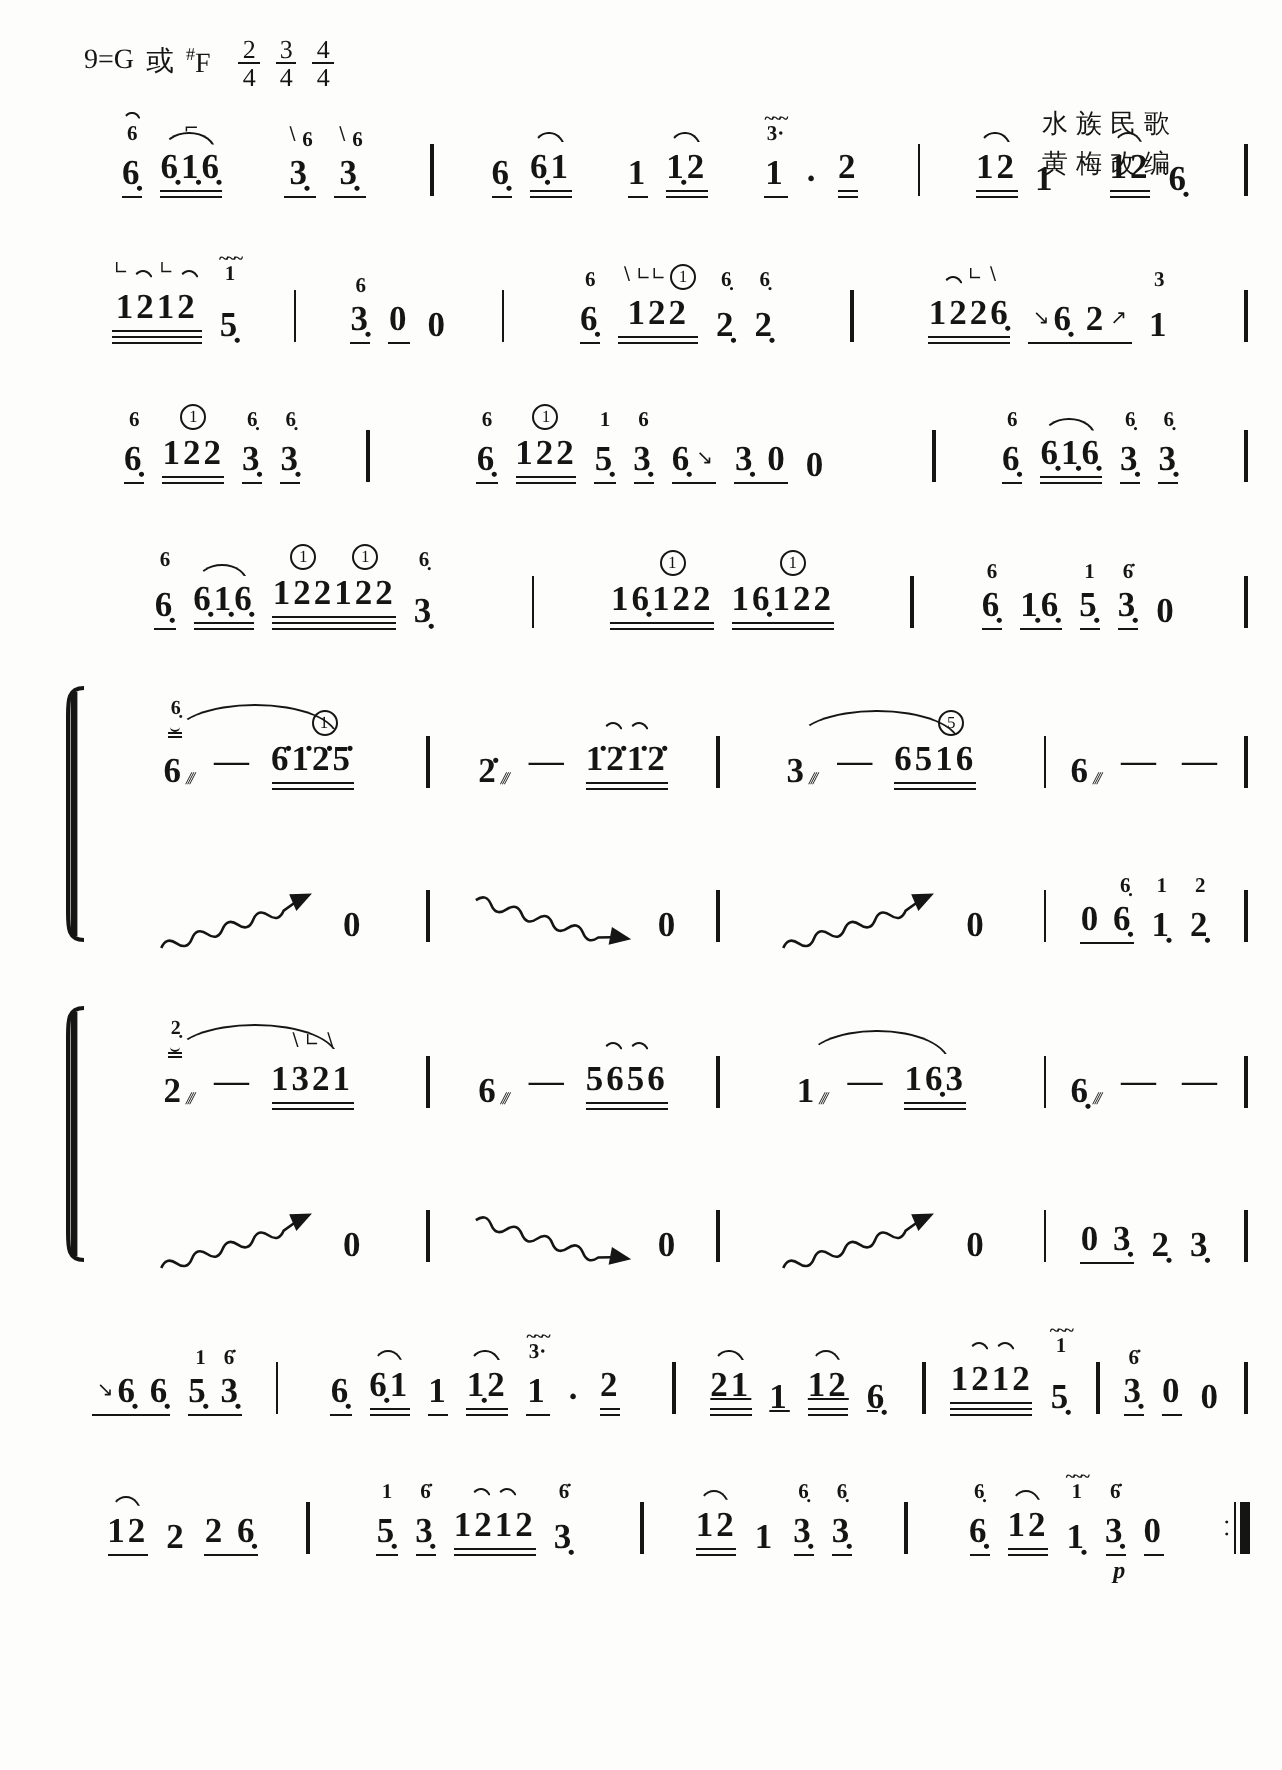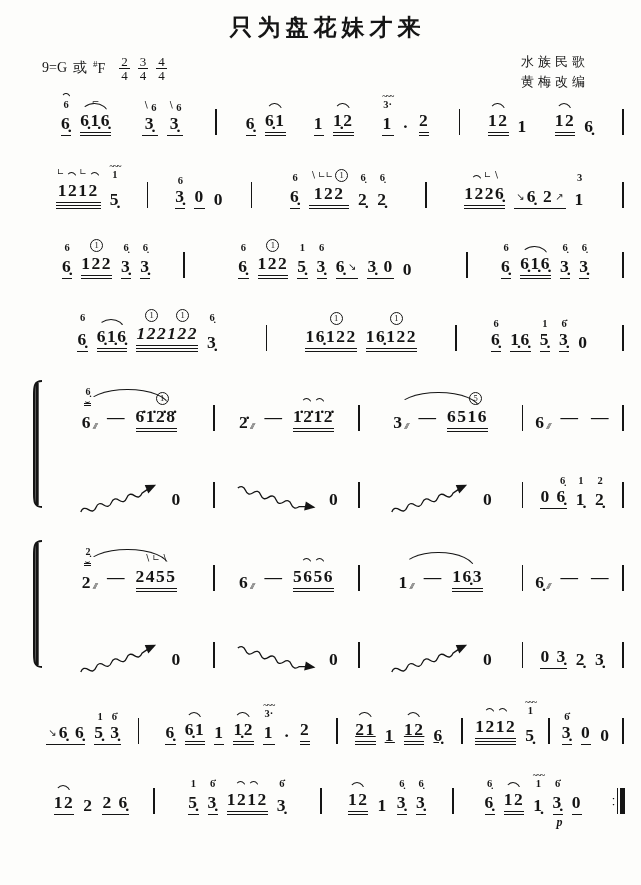--- a/index.html
+++ b/index.html
@@ -69,21 +69,20 @@
   .wm .clogo{color:#dd5a28;font-weight:bold;font-style:italic;font-size:17px;position:relative;padding-right:3px;}
   .wm .clogo .lines{position:absolute;right:-1px;top:6px;font-size:8px;color:#dd5a28;letter-spacing:0;}
   .wm .zg{color:#422b26;font-weight:bold;font-style:italic;font-size:16px;}
   .wm .qp{color:#b5786a;font-weight:bold;font-style:italic;font-size:16px;letter-spacing:1px;}
   .sup{font-size:9px;vertical-align:6px;}
 </style>
 </head>
 <body>
 
 <div class="page">
-  <div class="title">只为盘花妹才来</div>
 
   <div class="keyrow">
     <span>9=G</span>
     <span>或</span>
     <span><span class="sup">#</span><span>F</span></span>
     <span id="meters"><span class="frac">
           <span class="fn">2</span>
           <span class="fd">4</span>
         </span><span class="frac">
           <span class="fn">3</span>
@@ -542,21 +541,21 @@
                 <span class="txt">6̣1̣6̣</span>
               </div>
               <div class="ul"></div>
               <div class="ul"></div>
             </div>
             <div class="oc" style="grid-area: 1 / 3;">
               <span class="ci">1</span>
               <span style="display: inline-block; width: 16px;"></span>
               <span class="ci">1</span>
             </div>
-            <div class="mc" style="grid-area: 2 / 3; font-style: italic;">
+            <div class="mc" style="grid-area: 2 / 3;">
               <div class="trow">
                 <span class="txt">122122</span>
               </div>
               <div class="ul"></div>
               <div class="ul"></div>
               <div class="ul"></div>
             </div>
             <div class="oc" style="grid-area: 1 / 4;">
               <span class="gt">6̣</span>
             </div>
@@ -665,21 +664,21 @@
                 <div class="trow">
                   <span class="txt dash">—</span>
                 </div>
               </div>
               <div class="oc" style="grid-area: 1 / 3;">
                 <span style="display: inline-block; width: 12px;"></span>
                 <span class="ci">1</span>
               </div>
               <div class="mc" style="grid-area: 2 / 3;">
                 <div class="trow">
-                  <span class="txt">6̇1̇2̇8̇</span>
+                  <span class="txt">6̇1̇2̇5̇</span>
                 </div>
                 <div class="ul"></div>
                 <div class="ul"></div>
               </div>
               <div class="biga"></div>
             </div>
           </div>
           <div class="bar"></div>
         </div>
         <div class="dc" style="grid-area: 1 / 3;">
@@ -890,21 +889,21 @@
                   <span class="txt dash">—</span>
                 </div>
               </div>
               <div class="oc" style="grid-area: 1 / 3;">
                 <span class="mk">∖</span>
                 <span class="mk">∟</span>
                 <span class="mk">∖</span>
               </div>
               <div class="mc" style="grid-area: 2 / 3;">
                 <div class="trow">
-                  <span class="txt">2455</span>
+                  <span class="txt">1321</span>
                 </div>
                 <div class="ul"></div>
                 <div class="ul"></div>
               </div>
               <div class="biga"></div>
             </div>
           </div>
           <div class="bar"></div>
         </div>
         <div class="dc" style="grid-area: 1 / 3;">

